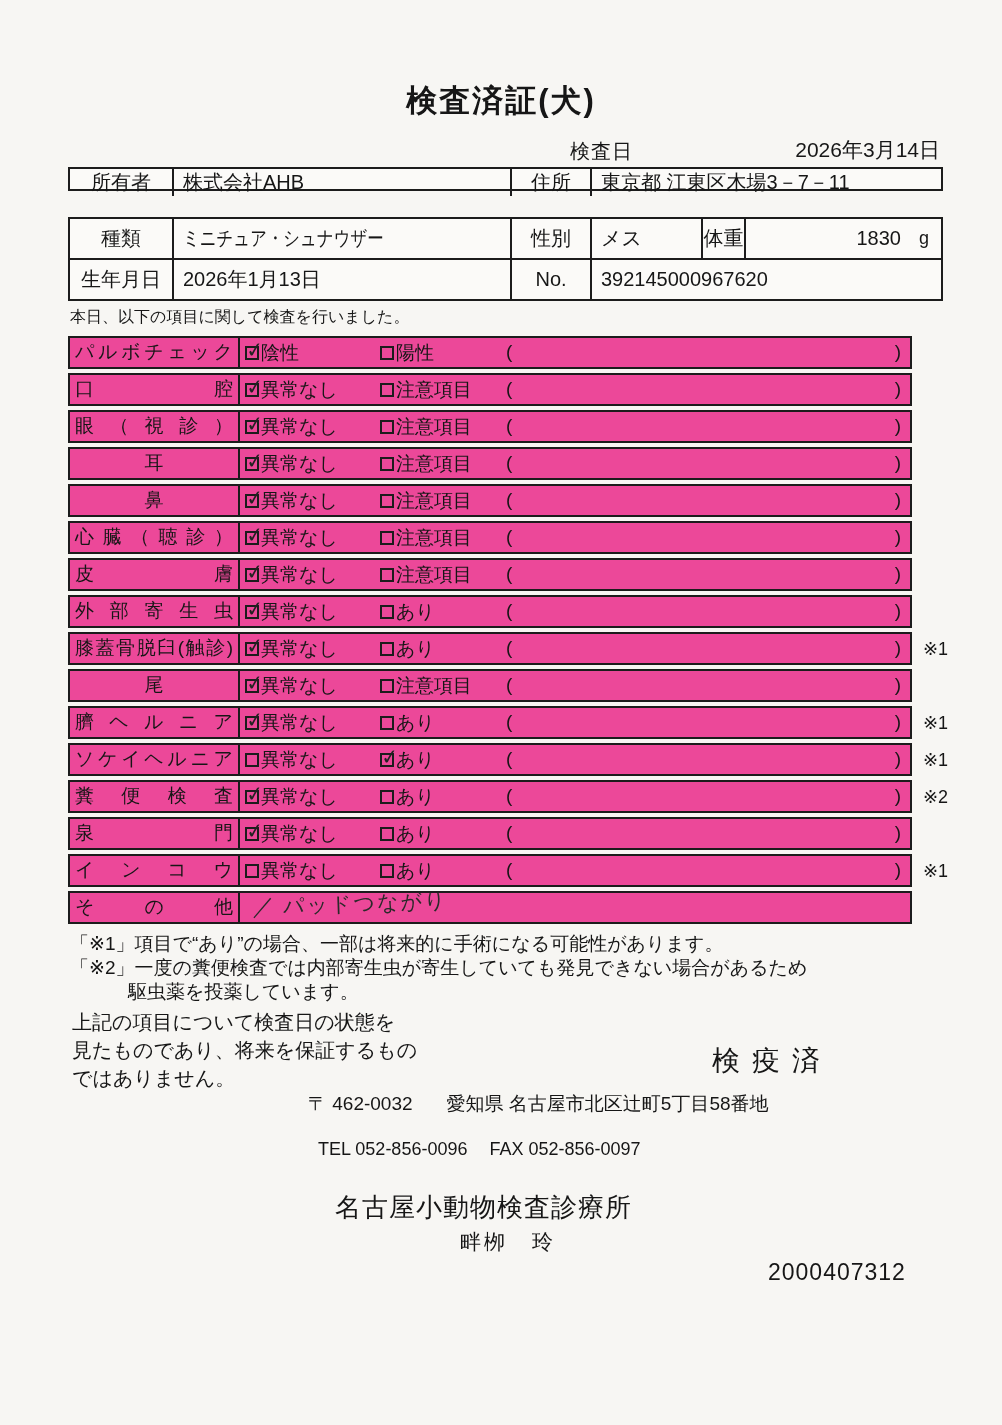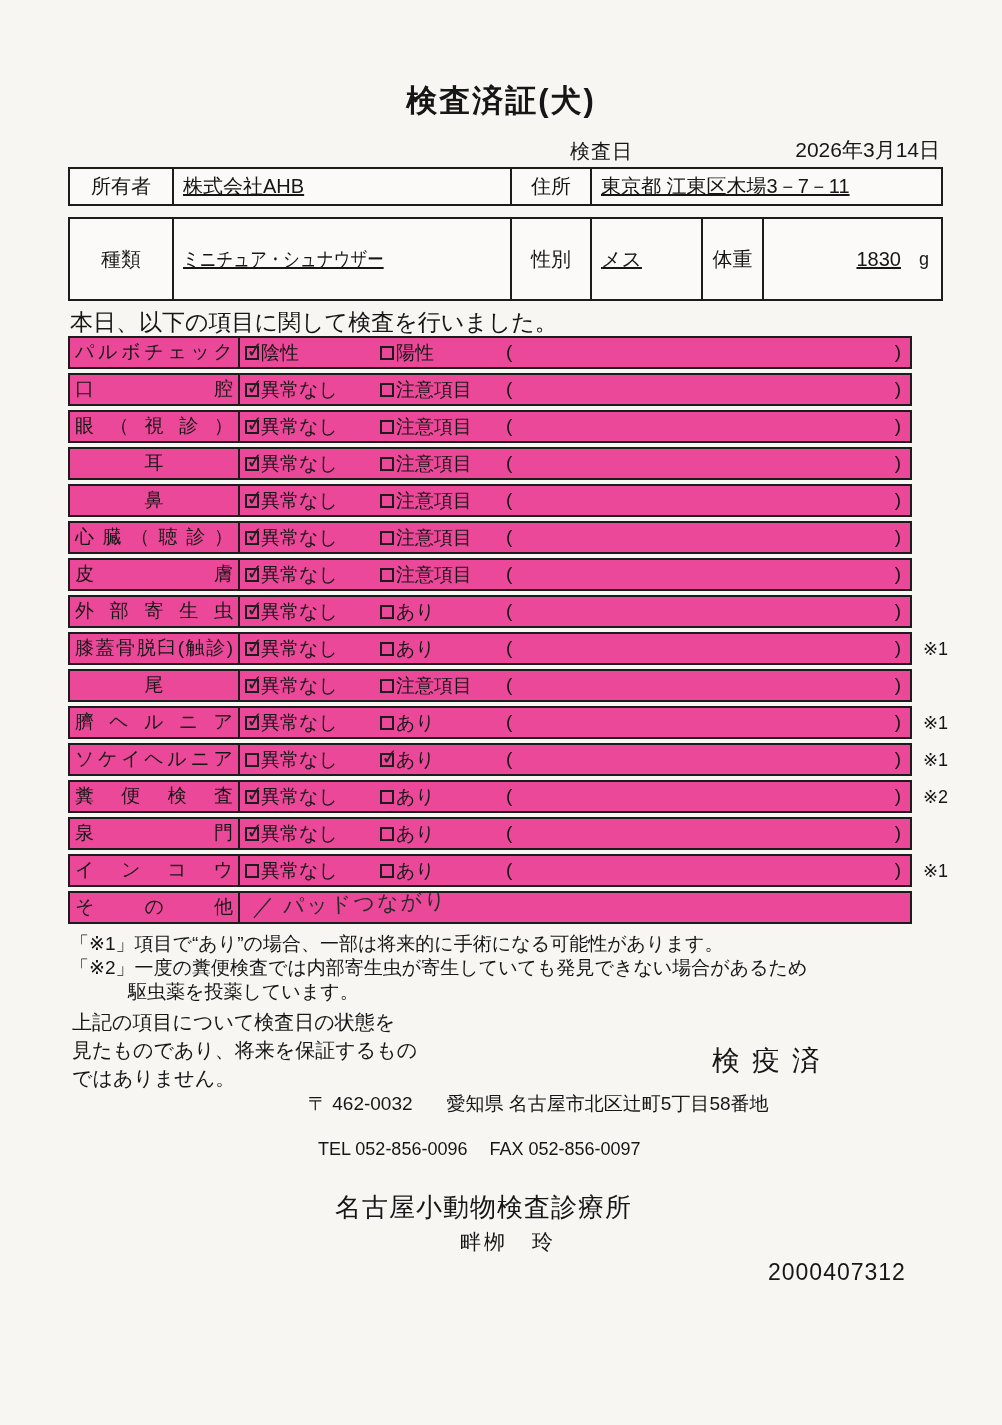--- a/index.html
+++ b/index.html
@@ -17,38 +17,38 @@
   #doc-title {
     top:80px; left:0; width:100%;
     text-align:center;
     font-size:31px; font-weight:bold; letter-spacing:2px;
   }
   #exam-date-label { top:138px; left:570px; font-size:20px; letter-spacing:1px; }
   #exam-date-value { top:136px; right:62px; font-size:21px; }
 
   
   .htable { border:2px solid #1c1c1c; background:#fbfaf8; display:flex; flex-direction:column; }
-  #owner-table { top:167px; left:68px; width:875px; height:39px; }
+  #owner-table { top:167px; left:68px; width:875px; height:24px; }
   #info-table  { top:217px; left:68px; width:875px; height:84px; }
   .hrow { display:flex; flex:1; align-items:stretch; }
   .hrow + .hrow { border-top:2px solid #1c1c1c; }
   .hcell { display:flex; align-items:center; font-size:20px; overflow:hidden; white-space:nowrap; }
   .hcell.lab { justify-content:center; border-right:2px solid #1c1c1c; }
-  .hcell.val { padding-left:9px;text-decoration:underline; }
+  .hcell.val { padding-left:9px; }
   .w-lab1 { width:104px; }
   .w-val1 { width:336px; }
   .w-lab2 { width:82px; border-left:2px solid #1c1c1c; }
   .w-sex  { width:109px; }
-  .w-wlab { width:63px; border-left:2px solid #1c1c1c; }
+  .w-wlab { width:45px; border-left:2px solid #1c1c1c; }
   .w-wval { flex:1; justify-content:flex-end; padding-right:12px; }
   .w-rest { flex:1; }
   .narrow-kana { display:inline-block; transform:scaleX(0.82); transform-origin:left center; }
   #weight-unit { margin-left:18px; font-size:18px; }
 
-  #intro-line { top:307px; left:70px; font-size:23px; }
+  #intro-line { top:307px; left:70px; font-size:16px; }
 
   
   #inspection-table { top:336px; left:68px; width:844px; }
   .insp-row {
     position:relative;
     height:33px; margin-bottom:4px;
     border:2px solid #1c1c1c; background:#ec4899;
     display:flex;
   }
   .insp-label {
@@ -124,20 +124,26 @@
         <span class="narrow-kana">ミニチュア・シュナウザー</span>
       </div>
     <div class="hcell lab w-lab2">性別</div>
     <div class="hcell val w-sex">メス</div>
     <div class="hcell lab w-wlab">体重</div>
     <div class="hcell val w-wval">
       <span>1830</span>
       <span id="weight-unit">g</span>
     </div>
   </div>
+  <div class="hrow">
+    <div class="hcell lab w-lab1">生年月日</div>
+    <div class="hcell val w-val1">2026年1月13日</div>
+    <div class="hcell lab w-lab2">No.</div>
+    <div class="hcell val w-rest">392145000967620</div>
+  </div>
 </div>
 
 <div id="intro-line" class="abs">本日、以下の項目に関して検査を行いました。</div>
 
 <div id="inspection-table" class="abs">
   <div class="insp-row">
     <div class="insp-label">パルボチェック</div>
     <div class="insp-content">
       <span class="opt opt1">
         <span class="checkbox checked"></span>

